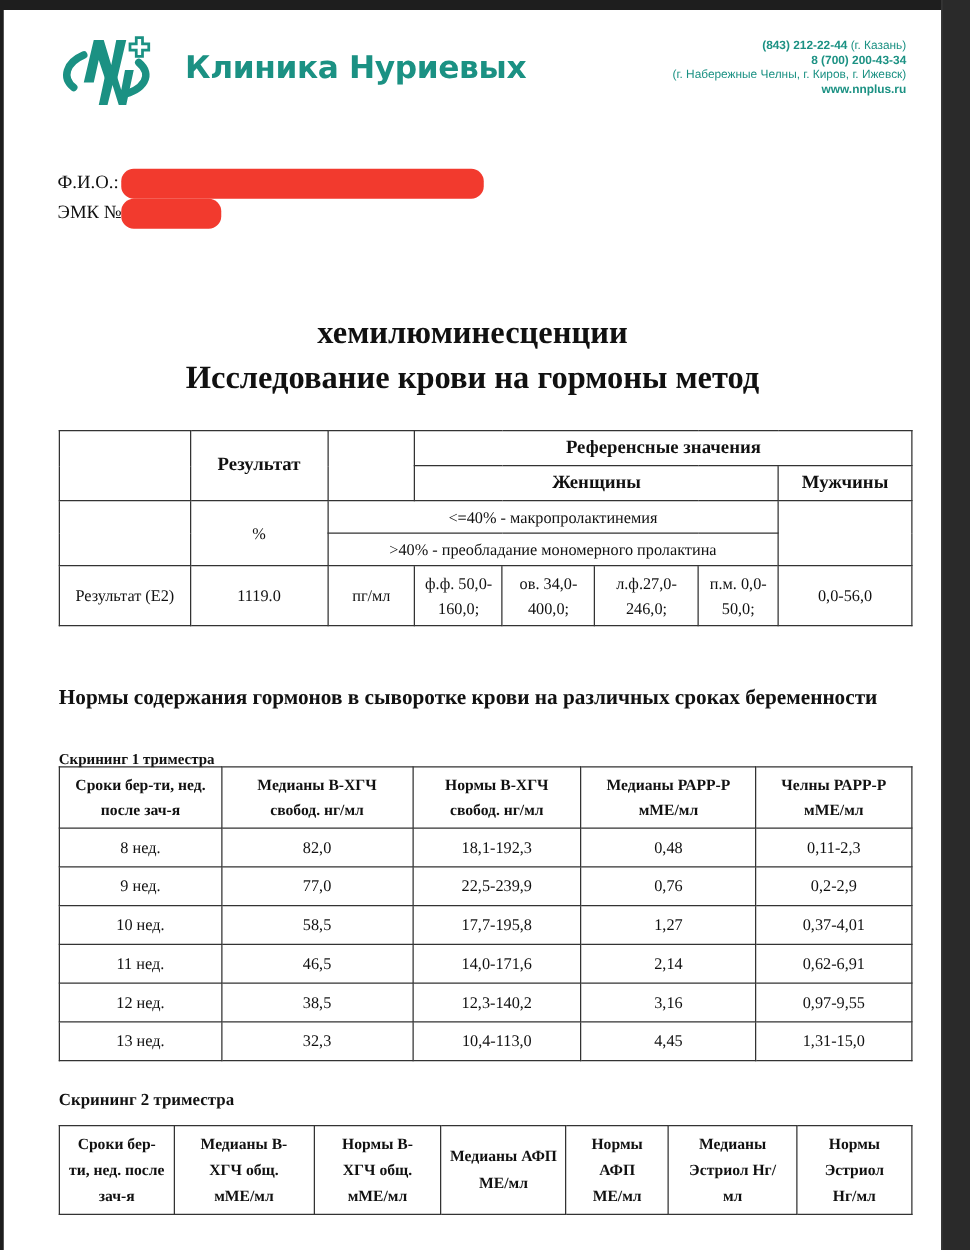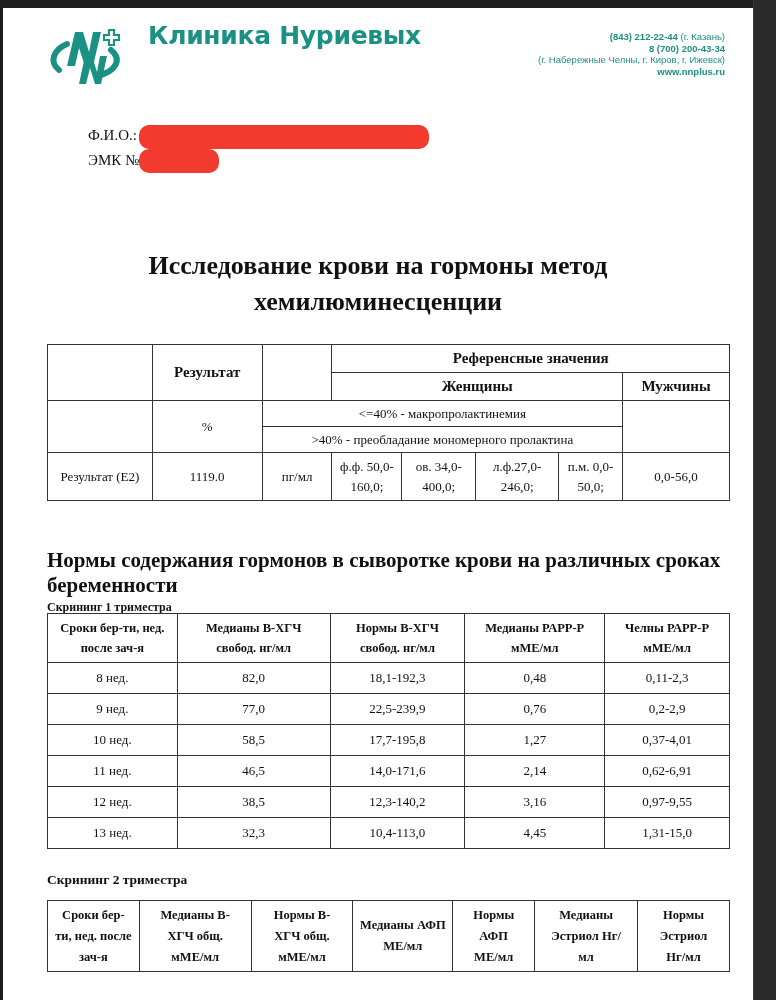--- a/index.html
+++ b/index.html
@@ -19,54 +19,54 @@
   .rightbar {
     position: absolute; left: 753px; top: 0; width: 23px; height: 1000px;
     background: #2a2a2a;
     border-left: 1px solid #3a3a3a;
   }
   .topbar { position: absolute; left: 0; top: 0; width: 776px; height: 8px; background: #1e1e1e; }
 
   
   .logo { position: absolute; left: 42px; top: 18px; width: 90px; height: 62px; }
   .brand {
-    position: absolute; left: 145px; top: 13px;
+    position: absolute; left: 145px; top: 31px;
     font-family: "DejaVu Sans", sans-serif; font-weight: bold;
     font-size: 25px; color: #1b9183; letter-spacing: -0.3px;
   }
   .contacts {
     position: absolute; right: 28px; top: 23px; text-align: right;
     font-family: Liberation Sans, sans-serif; font-size: 9.5px; line-height: 11.5px;
     color: #1b9183;
   }
   .contacts b { font-weight: bold; }
 
   
-  .pinfo { position: absolute; left: 43px; top: 116px; font-size: 15px; line-height: 23px; margin-left: 42px; }
+  .pinfo { position: absolute; left: 43px; top: 127px; font-size: 15px; line-height: 23px; }
   .pinfo .row { position: relative; white-space: nowrap; }
   .redact {
     display: inline-block; vertical-align: middle;
     background: #f23a2e; border-radius: 10px;
     filter: blur(0.6px);
   }
 
   .title {
     position: absolute; left: 0; width: 750px; top: 240px; text-align: center;
     font-size: 26px; font-weight: bold; line-height: 36px;
   }
 
   table { border-collapse: collapse; position: absolute; }
   td, th { border: 1px solid #333; text-align: center; vertical-align: middle; padding: 0; }
 
   .t1 { left: 44px; top: 336px; width: 683px; font-size: 13px; }
   .t1 th { font-size: 15px; font-weight: bold; }
   .t1 td { line-height: 20px; }
 
   .sec-h { position: absolute; left: 44px; font-weight: bold; }
-  .sec1 { top: 540px; font-size: 21px; }
+  .sec1 { top: 540px; font-size: 17px; }
   .sub1 { top: 592px; font-size: 12px; }
   .sub2 { top: 864px; font-size: 13.5px; }
 
   .t2 { left: 44px; top: 605px; width: 683px; font-size: 13px; }
   .t2 th { font-weight: bold; font-size: 12.5px; line-height: 20px; height: 48px; }
   .t2 td { height: 30px; }
 
   .t3 { left: 44px; top: 892px; width: 683px; font-size: 12.5px; }
   .t3 th { font-weight: bold; line-height: 21px; height: 70px; }
 </style>
@@ -91,22 +91,22 @@
     <div>(г. Набережные Челны, г. Киров, г. Ижевск)</div>
     <div><b>www.nnplus.ru</b></div>
   </div>
 
   <div class="pinfo">
     <div class="row"><span>Ф.И.О.:</span><span class="redact" style="width:290px;height:24px;margin-left:2px;"></span></div>
     <div class="row"><span>ЭМК №</span><span class="redact" style="width:80px;height:24px;"></span></div>
   </div>
 
   <div class="title">
+    <div>хемилюминесценции</div>
     <div>Исследование крови на гормоны метод</div>
-    <div>хемилюминесценции</div>
   </div>
 
   <table class="t1">
     <colgroup>
       <col style="width:105px">
         <col style="width:110px">
         <col style="width:70px">
       <col style="width:70px">
         <col style="width:74px">
         <col style="width:83px">

